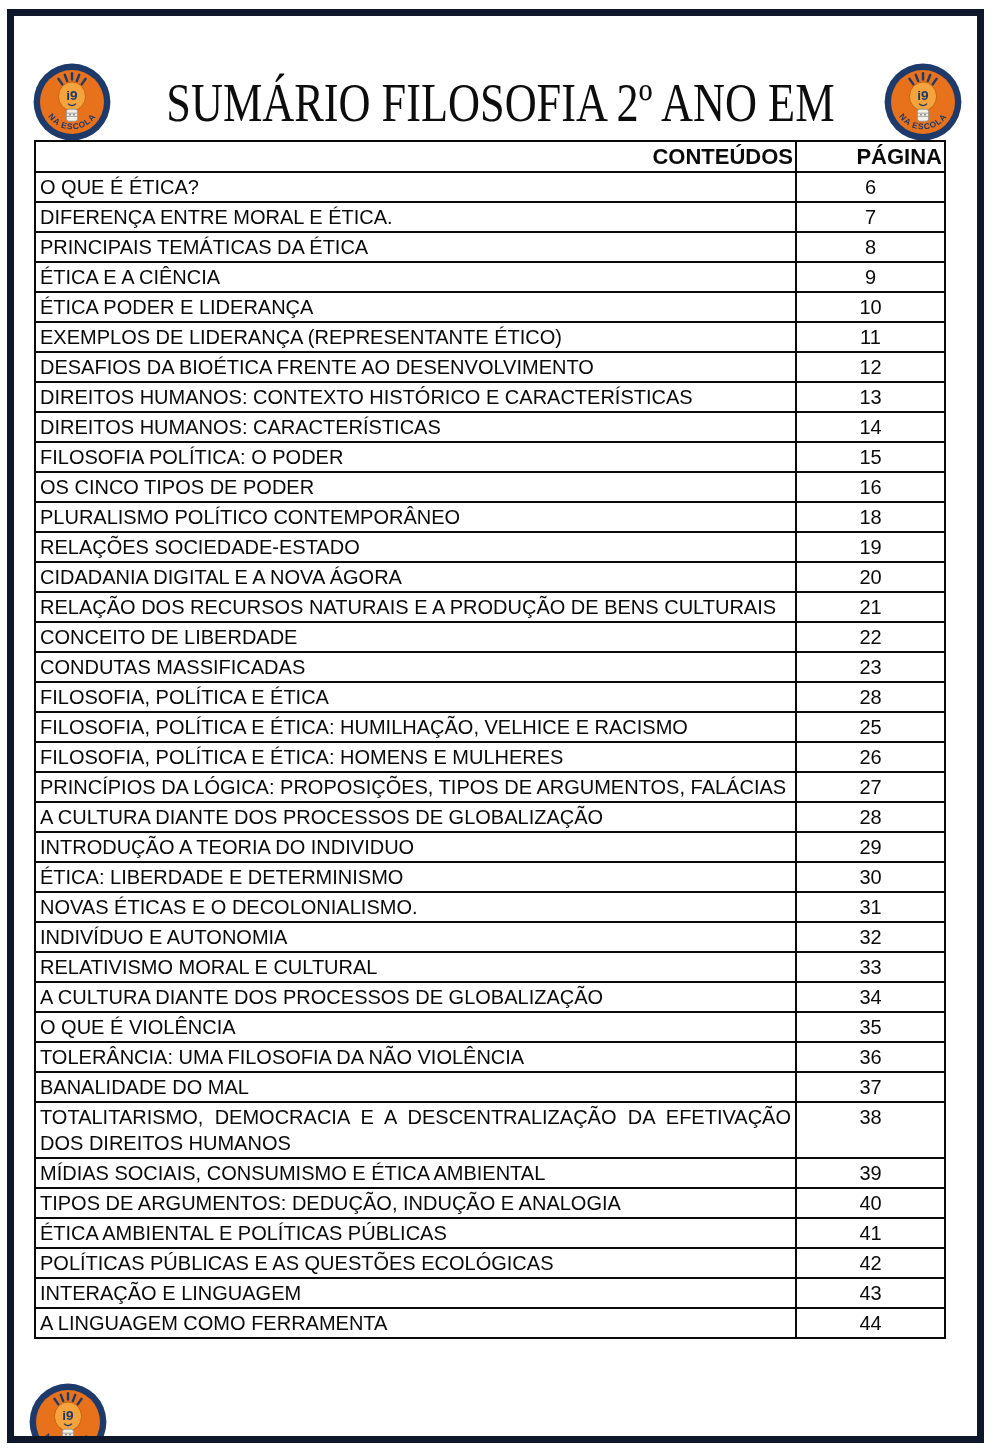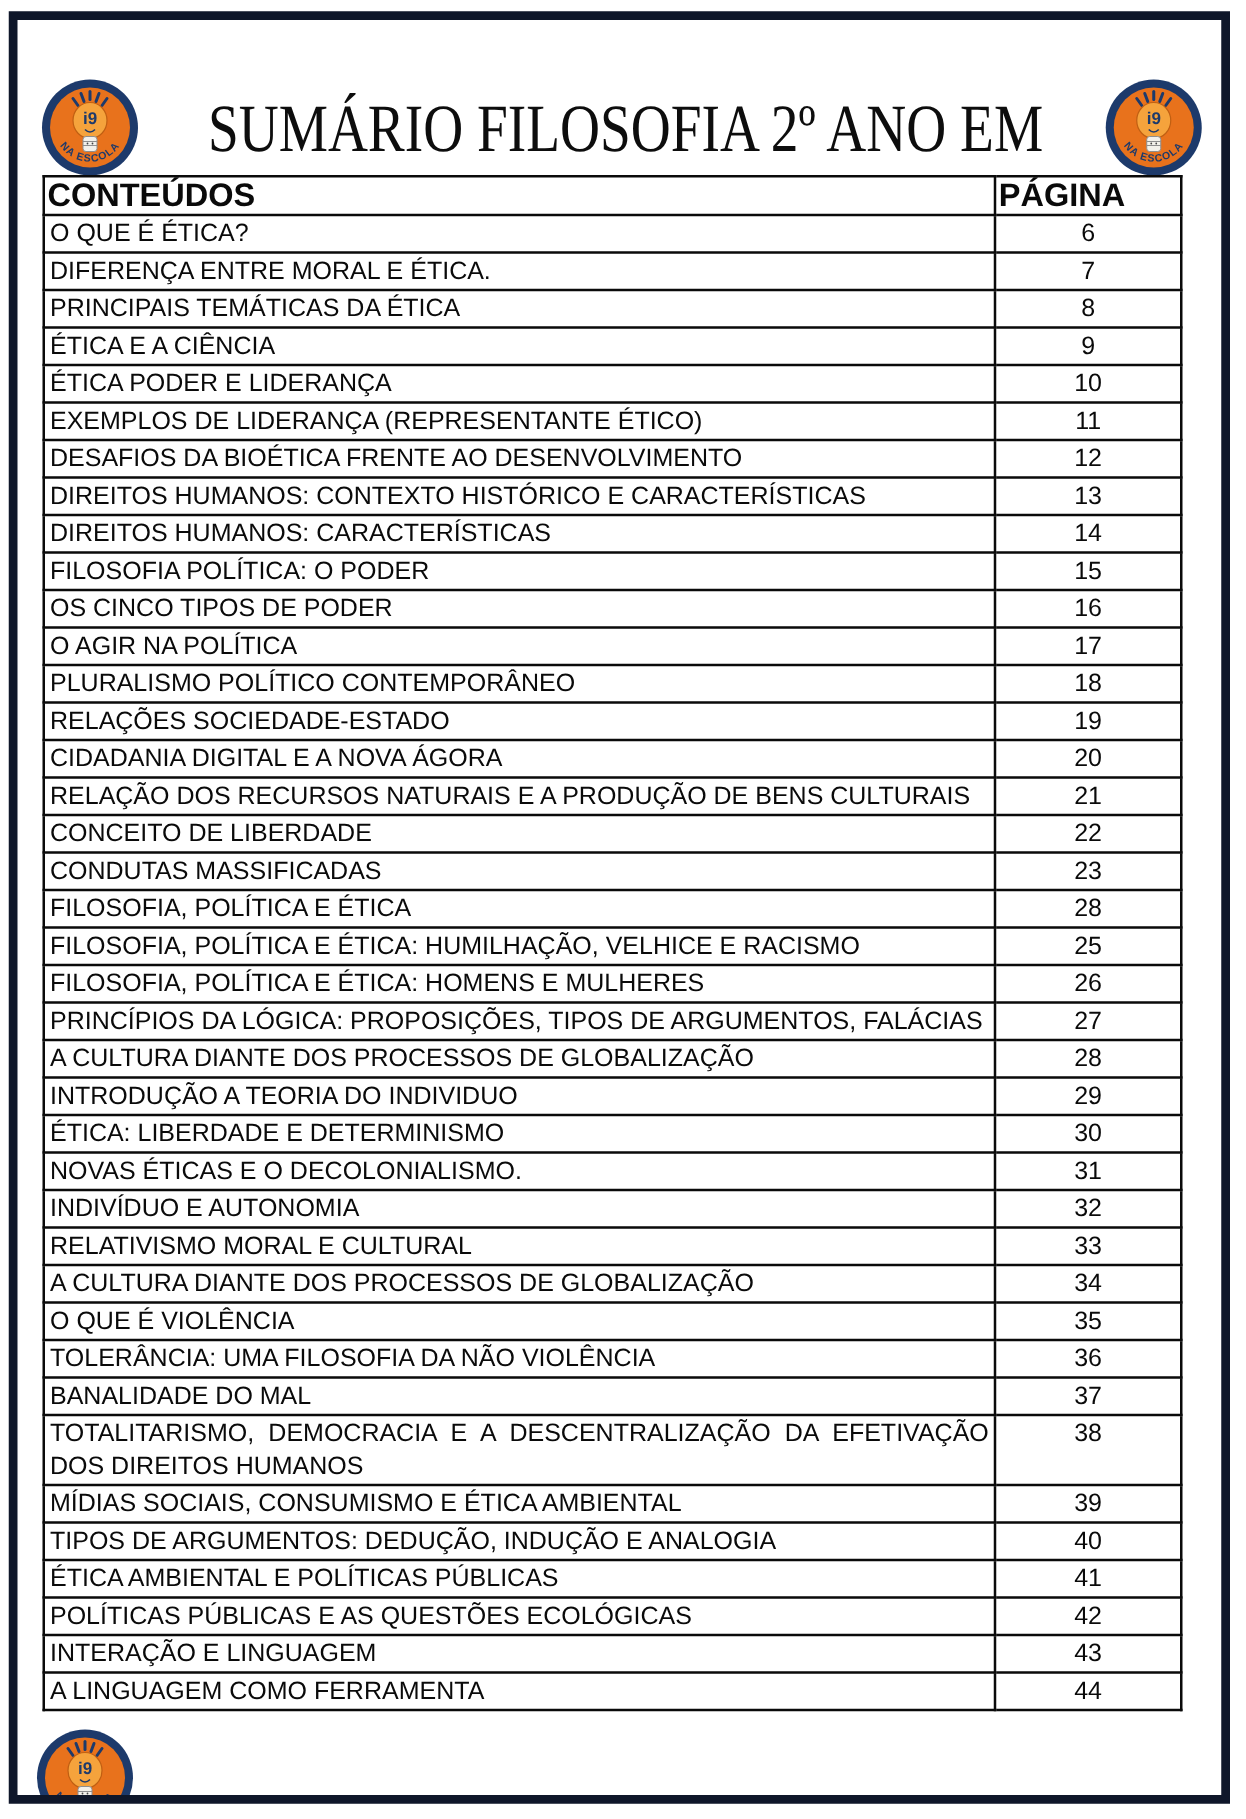--- a/index.html
+++ b/index.html
@@ -50,25 +50,25 @@
     left: 20px; top: 124px;
     width: 912px;
     border-collapse: collapse;
     table-layout: fixed;
   }
   table.toc th, table.toc td {
     border: 2px solid #0a0a0a;
     vertical-align: top;
   }
   table.toc th {
-    font-size: 26px;
+    font-size: 22px;
     font-weight: bold;
     line-height: 27px;
     padding: 1px 2px;
-    text-align: left;
+    text-align: right;
   }
   table.toc td {
     font-size: 20px;
     line-height: 26px;
     padding: 1px 4px;
   }
   td.c-content {
     text-align: justify;
     text-align-last: left;
   }
@@ -201,24 +201,20 @@
         </tr>
         <tr>
           <td class="c-content">FILOSOFIA POLÍTICA: O PODER</td>
           <td class="c-page">15</td>
         </tr>
         <tr>
           <td class="c-content">OS CINCO TIPOS DE PODER</td>
           <td class="c-page">16</td>
         </tr>
         <tr>
-          <td class="c-content">O AGIR NA POLÍTICA</td>
-          <td class="c-page">17</td>
-        </tr>
-        <tr>
           <td class="c-content">PLURALISMO POLÍTICO CONTEMPORÂNEO</td>
           <td class="c-page">18</td>
         </tr>
         <tr>
           <td class="c-content">RELAÇÕES SOCIEDADE-ESTADO</td>
           <td class="c-page">19</td>
         </tr>
         <tr>
           <td class="c-content">CIDADANIA DIGITAL E A NOVA ÁGORA</td>
           <td class="c-page">20</td>

